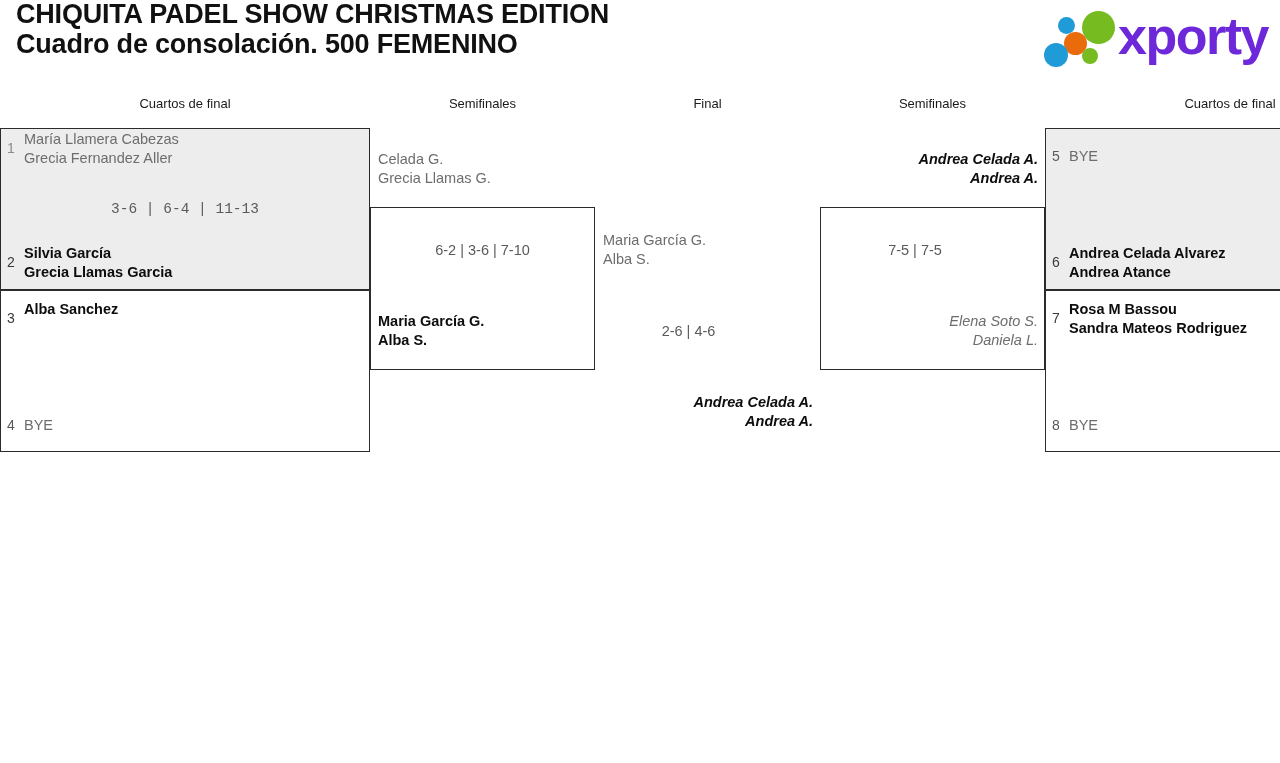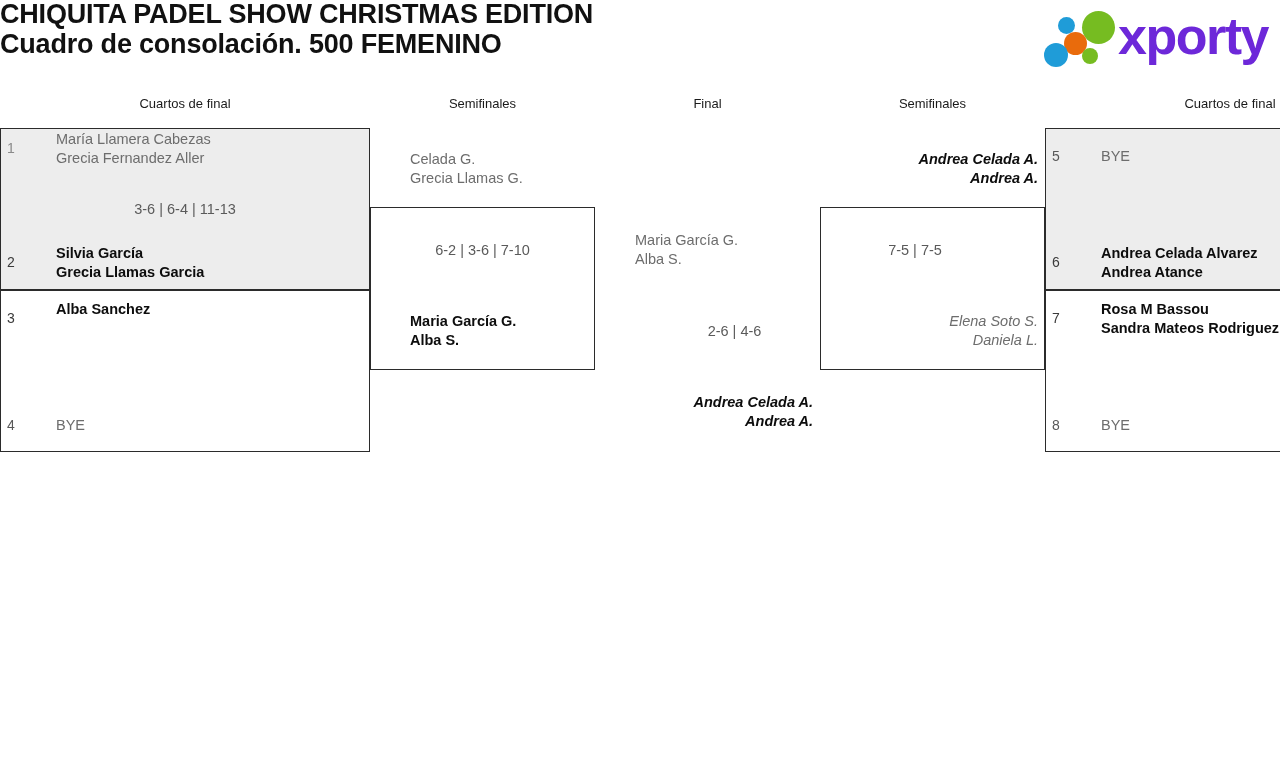--- a/index.html
+++ b/index.html
@@ -19,21 +19,21 @@
 
   
   #header {
     position: absolute;
     left: 0; top: 0;
     width: 1280px; height: 80px;
   }
   #title-block {
     position: absolute;
     left: 0; top: 0;
-    padding-left: 0;
+    padding-left: 16px;
   }
   .title-line {
     font-size: 27px;
     font-weight: 700;
     letter-spacing: -0.2px;
     line-height: 29px;
     white-space: nowrap;
     color: #111111;
   }
   #title-line1 { margin-top: 0px; }
@@ -110,21 +110,21 @@
     line-height: 19px;
     white-space: nowrap;
   }
   .team .seed {
     position: absolute;
     font-size: 14px;
     font-weight: 400;
     color: #585858;
   }
   .team .names { display: block; }
-  .team .pname { display: block; margin-left: 32px; }
+  .team .pname { display: block; }
   .team.loser  .pname { color: #6d6d6d; font-weight: 400; }
   .team.winner .pname { color: #0d0d0d; font-weight: 700; }
   .team.loser  .seed  { color: #8a8a8a; }
   .team.winner .seed  { color: #3a3a3a; }
   .team.bye .pname { color: #6d6d6d; font-weight: 400; }
   .team.align-right { text-align: right; font-style: italic; }
 
   
   .team.seed-left .names { margin-left: 24px; }
   .team.seed-left .seed  { left: 7px; top: 9px; }
@@ -140,34 +140,34 @@
   .score {
     position: absolute;
     font-size: 14.5px;
     color: #5a5a5a;
     white-space: nowrap;
     text-align: center;
   }
 
   
   #qf1-team1 { left: 0px;   top: 130px; width: 370px; }
-  #qf1-score { left: 0px;   top: 201px; width: 370px; }
+  #qf1-score { left: 0px;   top: 201px; width: 370px; font-family: Liberation Mono, monospace; }
   #qf1-team2 { left: 0px;   top: 244px; width: 370px; }
   
   #qf2-team1 { left: 0px;   top: 300px; width: 370px; }
   #qf2-team2 { left: 0px;   top: 416px; width: 370px; }
 
   
   #sf1-team1 { left: 378px; top: 150px; width: 220px; }
   #sf1-score { left: 370px; top: 242px; width: 225px; }
   #sf1-team2 { left: 378px; top: 312px; width: 220px; }
 
   
   #final-team1 { left: 603px; top: 231px; width: 220px; }
-  #final-score { left: 622px; top: 323px; width: 225px; }
+  #final-score { left: 576px; top: 323px; width: 225px; }
   #final-team2 { left: 595px; top: 393px; width: 218px; }
 
   
   #sf2-team1 { left: 820px; top: 150px; width: 218px; }
   #sf2-score { left: 820px; top: 242px; width: 190px; }
   #sf2-team2 { left: 820px; top: 312px; width: 218px; }
 
   
   #qf3-team1 { left: 1045px; top: 147px; width: 370px; }
   #qf3-team2 { left: 1045px; top: 244px; width: 370px; }

